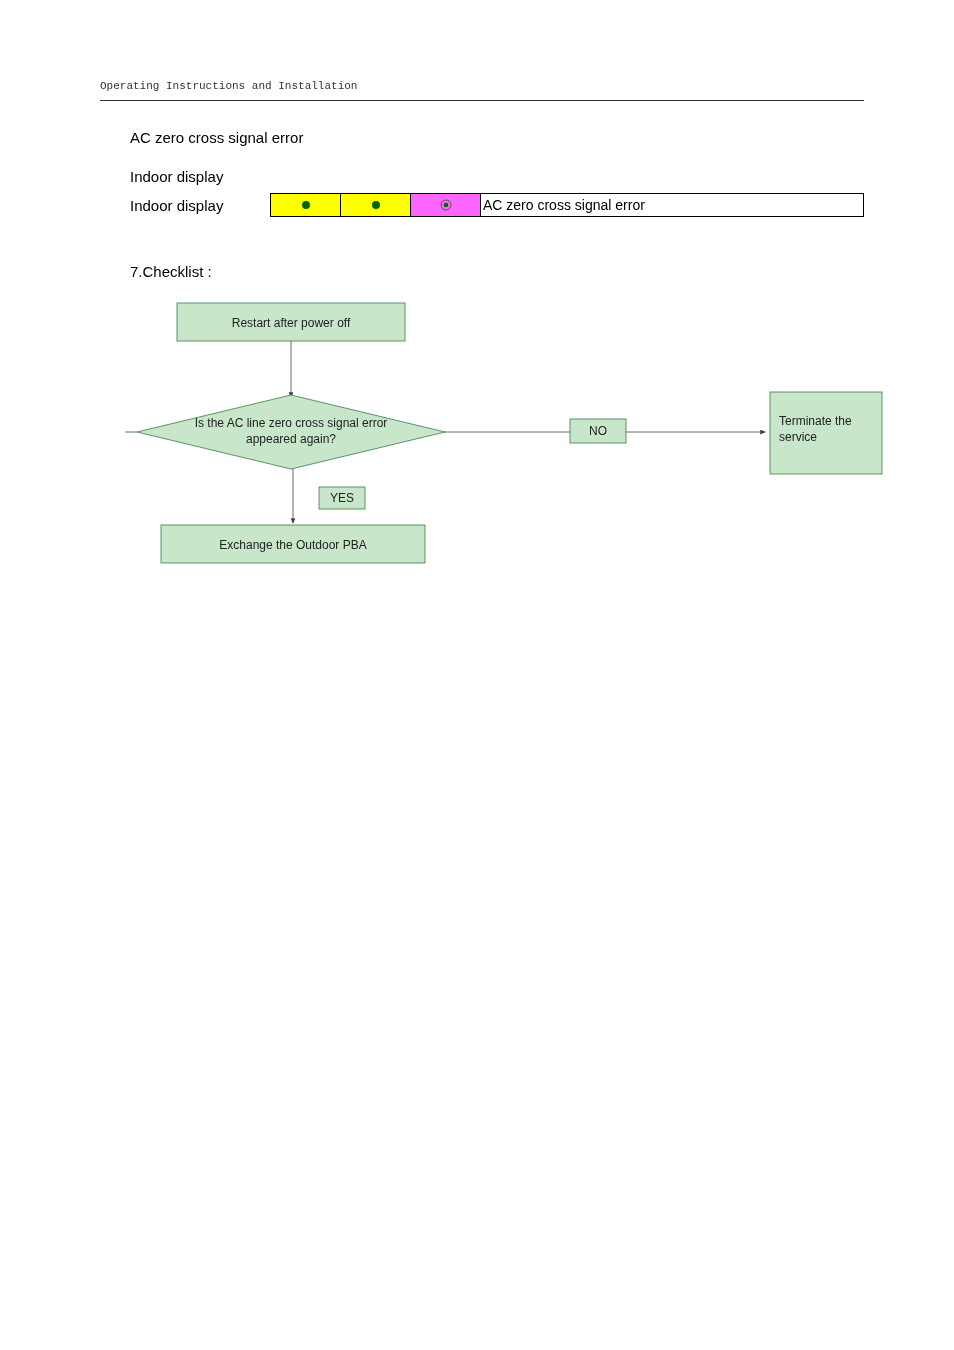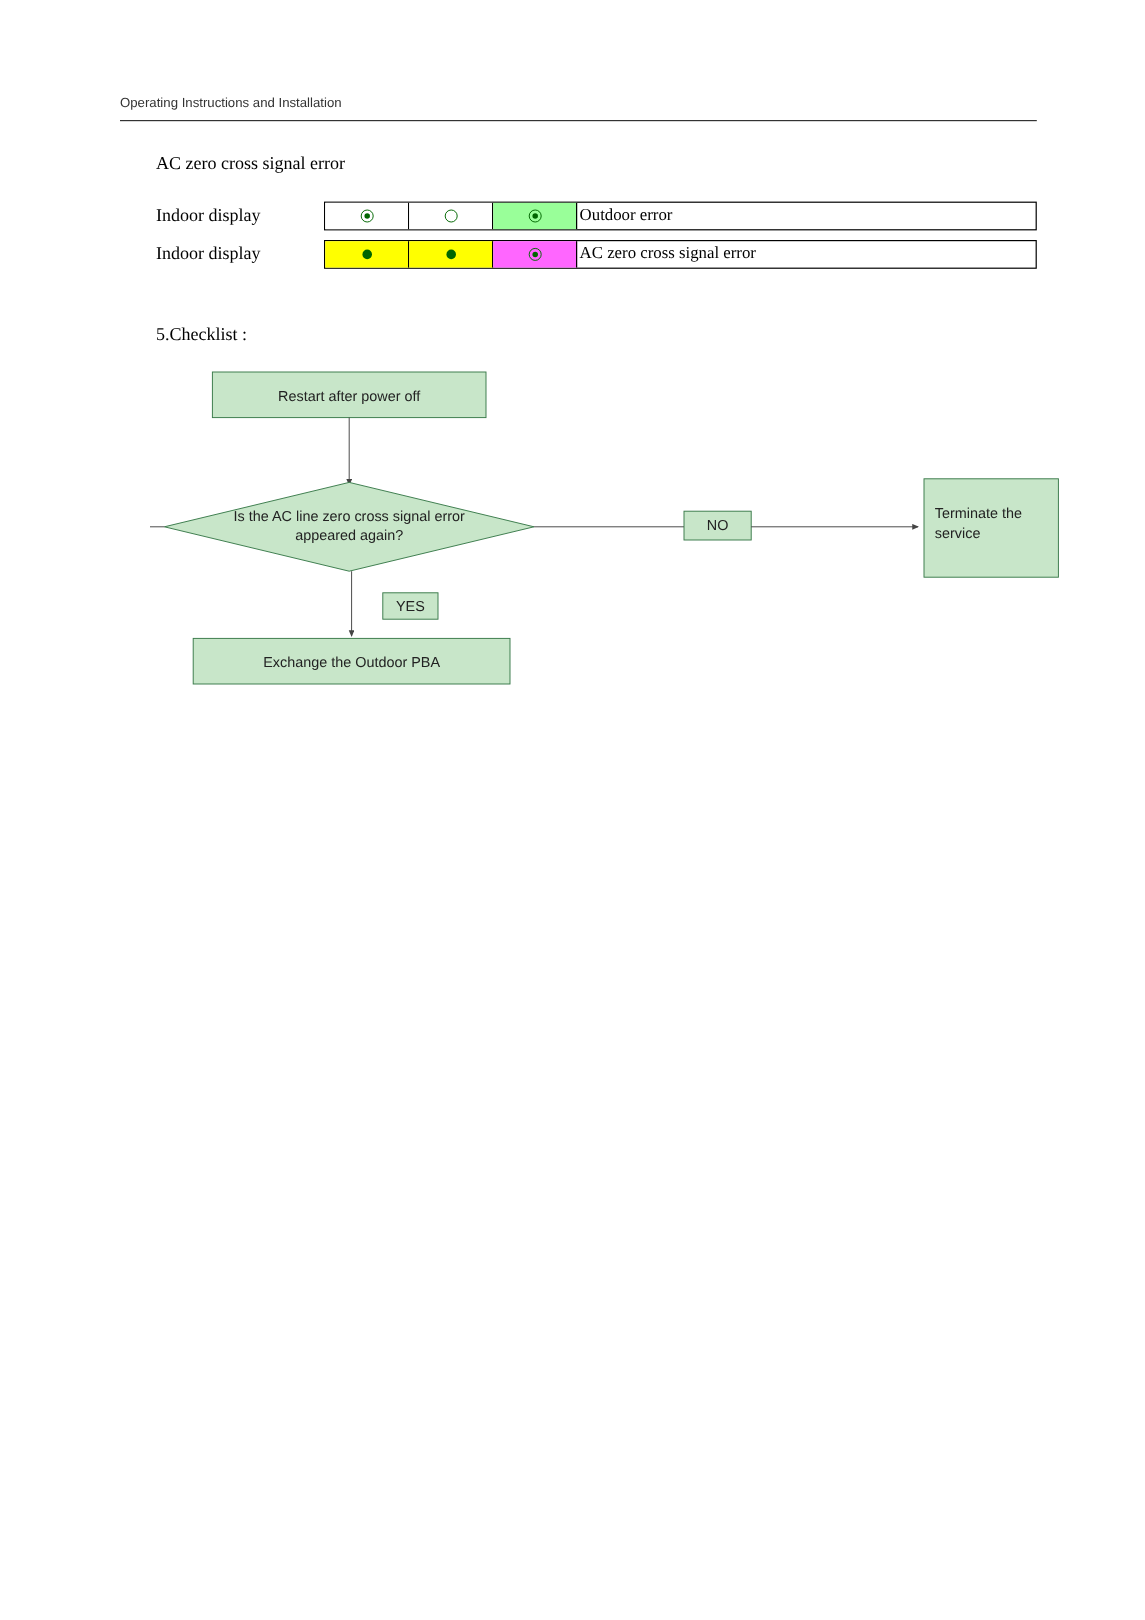--- a/index.html
+++ b/index.html
@@ -1,19 +1,19 @@
 <!DOCTYPE html>
 <html><head>
   <meta charset="utf-8">
   <style>
     * { margin: 0; padding: 0; box-sizing: border-box; }
     body { background: #fff; width: 954px; height: 1350px; position: relative; font-family: Arial, sans-serif; }
     .page { padding: 80px 90px 40px 100px; height: 100%; position: relative; }
-    .header { font-size: 11px; color: #333; font-family: Liberation Sans, sans-serif; padding-bottom: 8px; border-bottom: 1px solid #333; margin-bottom: 28px; }
-    .mono { font-family: Liberation Serif, serif; }
+    .header { font-size: 11px; color: #333; font-family: Liberation Mono, monospace; padding-bottom: 8px; border-bottom: 1px solid #333; margin-bottom: 28px; }
+    .mono { font-family: Liberation Sans, sans-serif; }
     .section-title { font-size: 15px; margin-left: 30px; margin-bottom: 22px; }
     .display-row { display: flex; align-items: center; margin-bottom: 8px; margin-left: 30px; }
     .display-label { width: 140px; font-size: 15px; }
     .display-table { display: flex; border: 0.5px solid #000; flex: 1; }
     .led-cell { width: 70px; height: 22px; border-right: 0.5px solid #000; display: flex; align-items: center; justify-content: center; }
     .desc-cell { flex: 1; height: 22px; display: flex; align-items: center; padding-left: 2px; font-size: 14px; }
     .bg-white { background: #fff; }
     .bg-yellow { background: #ffff00; }
     .bg-green2 { background: #99ff99; }
     .bg-magenta { background: #ff66ff; }
@@ -25,40 +25,20 @@
 </head>
 <body>
 
 <div class="page">
   <div class="header">Operating Instructions and Installation</div>
 
   <div class="section-title mono">AC zero cross signal error</div>
 
   <div class="display-row">
     <div class="display-label mono">Indoor display</div>
-    <div class="display-table">
-      <div class="led-cell bg-white">
-        <svg class="led" viewBox="0 0 14 14">
-            <circle cx="7" cy="7" r="5" fill="none" stroke="#006600" stroke-width="0.8"></circle>
-            <circle cx="7" cy="7" r="2.3" fill="#006600"></circle>
-          </svg>
-      </div>
-      <div class="led-cell bg-white">
-        <svg class="led" viewBox="0 0 14 14">
-            <circle cx="7" cy="7" r="5" fill="none" stroke="#006600" stroke-width="0.8"></circle>
-          </svg>
-      </div>
-      <div class="led-cell bg-green2">
-        <svg class="led" viewBox="0 0 14 14">
-            <circle cx="7" cy="7" r="5" fill="none" stroke="#006600" stroke-width="0.8"></circle>
-            <circle cx="7" cy="7" r="2.3" fill="#006600"></circle>
-          </svg>
-      </div>
-      <div class="desc-cell mono">Outdoor error</div>
-    </div>
   </div>
 
   <div class="display-row">
     <div class="display-label mono">Indoor display</div>
     <div class="display-table">
       <div class="led-cell bg-yellow">
         <svg class="led" viewBox="0 0 14 14">
             <circle cx="7" cy="7" r="4" fill="#006600"></circle>
           </svg>
       </div>
@@ -71,21 +51,21 @@
         <svg class="led" viewBox="0 0 14 14">
             <circle cx="7" cy="7" r="5" fill="none" stroke="#006600" stroke-width="0.8"></circle>
             <circle cx="7" cy="7" r="2.3" fill="#006600"></circle>
           </svg>
       </div>
       <div class="desc-cell mono">AC zero cross signal error</div>
     </div>
   </div>
 
   <div class="checkl mono">
-    <div>5.Checklist :</div>
+    <div>7.Checklist :</div>
   </div>
 
   <div class="flowchart">
     <svg width="760" height="290" viewBox="0 0 760 290">
       <defs>
         <marker id="arrow" markerWidth="10" markerHeight="10" refX="6" refY="3" orient="auto">
           <path d="M0,0 L7,3 L0,6 Z" fill="#444"></path>
         </marker>
       </defs>
 

